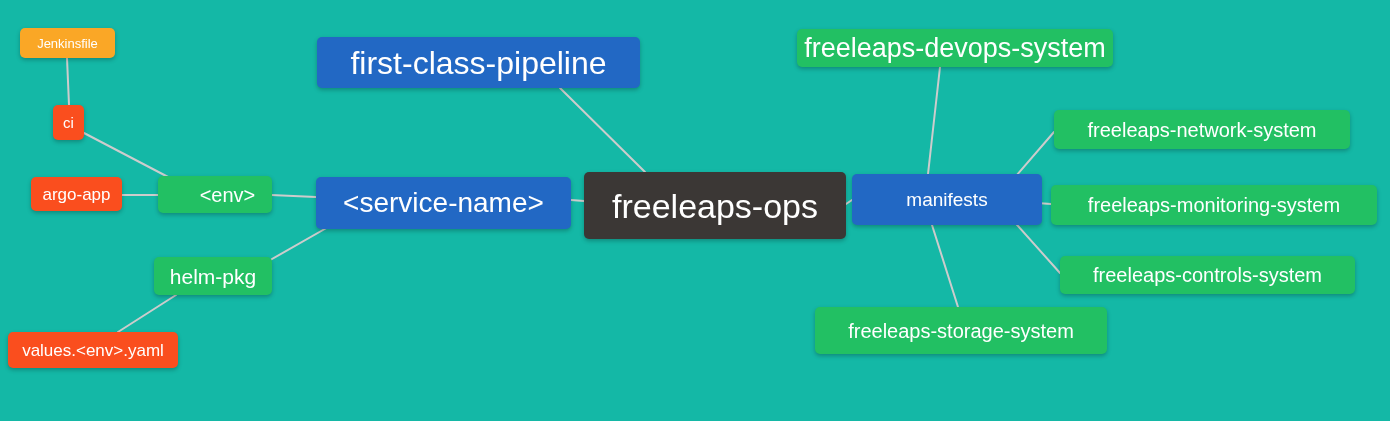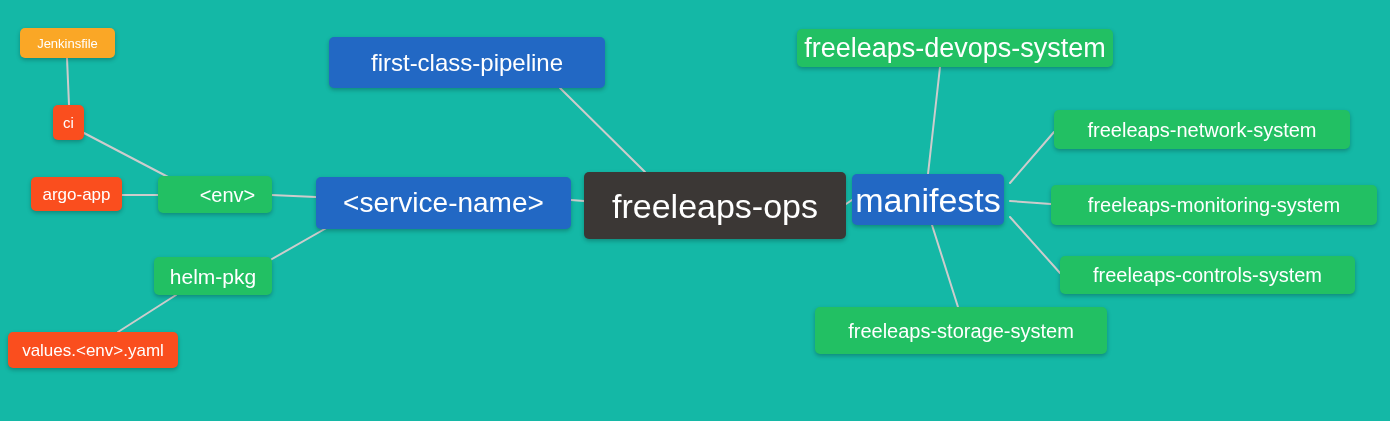--- a/index.html
+++ b/index.html
@@ -56,23 +56,23 @@
       <line x1="1010" y1="217" x2="1060" y2="273" stroke="#CCCCCC" stroke-width="2" stroke-linecap="round"></line>
       <line x1="932" y1="225" x2="958" y2="307" stroke="#CCCCCC" stroke-width="2" stroke-linecap="round"></line>
     </svg>
   <div id="nodes-layer">
       <div class="node" style="left: 20px; top: 28px; width: 95px; height: 30px; font-size: 13px; background: rgb(250, 167, 38); color: rgb(255, 255, 255);">Jenkinsfile</div>
       <div class="node" style="left: 53px; top: 105px; width: 31px; height: 35px; font-size: 15px; background: rgb(250, 78, 30); color: rgb(255, 255, 255);">ci</div>
       <div class="node" style="left: 31px; top: 177px; width: 91px; height: 34px; font-size: 17px; background: rgb(250, 78, 30); color: rgb(255, 255, 255); text-align: center;">argo-app</div>
       <div class="node" style="left: 158px; top: 176px; width: 89px; height: 37px; font-size: 20px; background: rgb(34, 192, 99); color: rgb(255, 255, 255); padding-left: 25px;">&lt;env&gt;</div>
       <div class="node" style="left: 154px; top: 257px; width: 118px; height: 38px; font-size: 21px; background: rgb(34, 192, 99); color: rgb(255, 255, 255);">helm-pkg</div>
       <div class="node" style="left: 8px; top: 332px; width: 170px; height: 36px; font-size: 17px; background: rgb(250, 78, 30); color: rgb(255, 255, 255);">values.&lt;env&gt;.yaml</div>
-      <div class="node" style="left: 329px; top: 37px; width: 276px; height: 51px; font-size: 24px; background: rgb(34, 104, 196); color: rgb(255, 255, 255);">first-class-pipeline</div>
+      <div class="node" style="left: 317px; top: 37px; width: 323px; height: 51px; font-size: 32px; background: rgb(34, 104, 196); color: rgb(255, 255, 255);">first-class-pipeline</div>
       <div class="node" style="left: 316px; top: 170px; width: 255px; height: 52px; font-size: 28px; background: rgb(34, 104, 196); color: rgb(255, 255, 255); margin-top: 7px;">&lt;service-name&gt;</div>
       <div class="node" style="left: 584px; top: 172px; width: 262px; height: 67px; font-size: 34px; background: rgb(59, 55, 53); color: rgb(255, 255, 255);">freeleaps-ops</div>
-      <div class="node" style="left: 852px; top: 174px; width: 152px; height: 51px; font-size: 34px; background: rgb(34, 104, 196); color: rgb(255, 255, 255);">manifests</div>
+      <div class="node" style="left: 852px; top: 174px; width: 190px; height: 51px; font-size: 19px; background: rgb(34, 104, 196); color: rgb(255, 255, 255);">manifests</div>
       <div class="node" style="left: 797px; top: 29px; width: 316px; height: 38px; font-size: 27px; background: rgb(34, 192, 99); color: rgb(255, 255, 255);">freeleaps-devops-system</div>
       <div class="node" style="left: 1054px; top: 110px; width: 296px; height: 39px; font-size: 20px; background: rgb(34, 192, 99); color: rgb(255, 255, 255);">freeleaps-network-system</div>
       <div class="node" style="left: 1051px; top: 185px; width: 326px; height: 40px; font-size: 20px; background: rgb(34, 192, 99); color: rgb(255, 255, 255);">freeleaps-monitoring-system</div>
       <div class="node" style="left: 1060px; top: 256px; width: 295px; height: 38px; font-size: 20px; background: rgb(34, 192, 99); color: rgb(255, 255, 255);">freeleaps-controls-system</div>
       <div class="node" style="left: 815px; top: 307px; width: 292px; height: 47px; font-size: 20px; background: rgb(34, 192, 99); color: rgb(255, 255, 255);">freeleaps-storage-system</div>
     </div>
 </div>
 
 </body></html>

